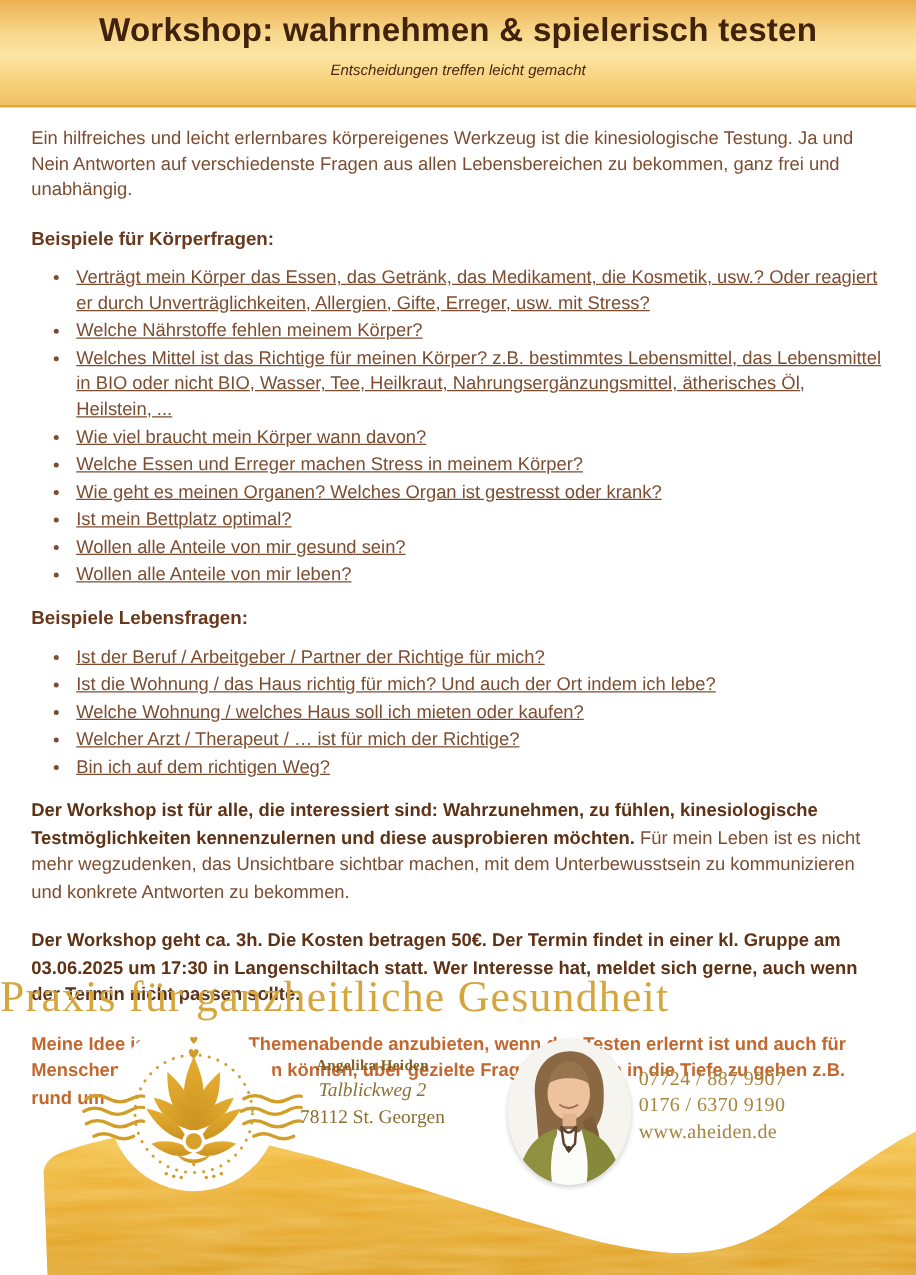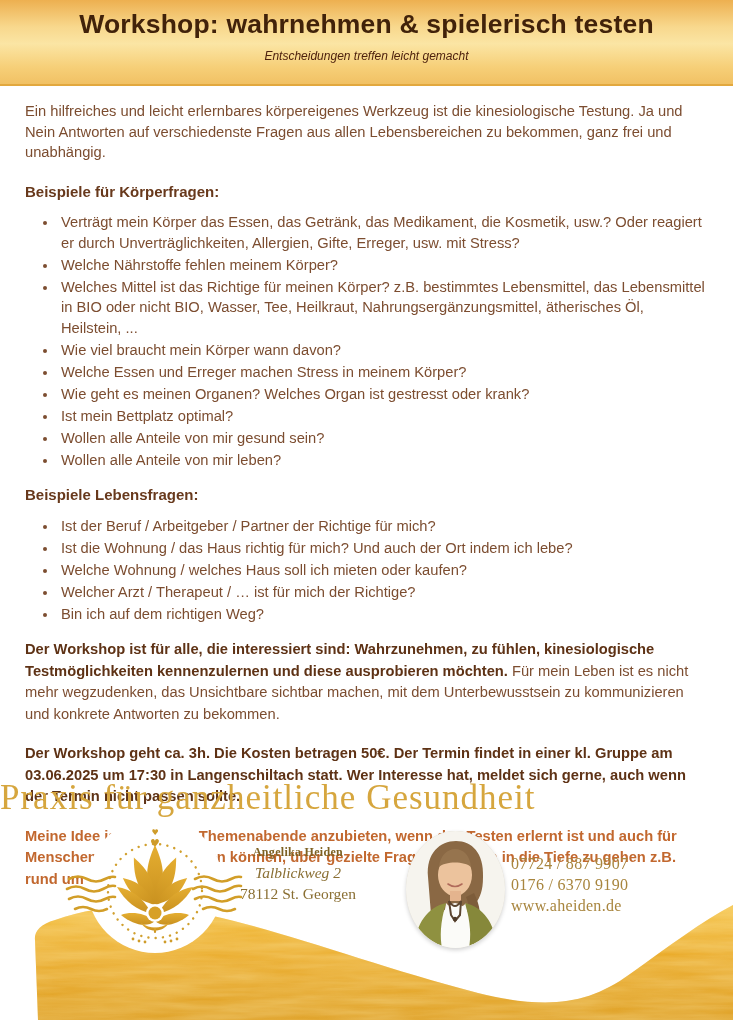--- a/index.html
+++ b/index.html
@@ -48,20 +48,21 @@
     margin:0 0 10px 0;
   }
   ul.q-list{
     margin:0 0 15px 0;
     padding:0 0 0 33px;
     list-style:disc;
   }
   ul.q-list li{
     padding-left:3px;
     margin:0 0 1.5px 0;
+    text-decoration:underline;
   }
   .para{margin:0 0 18px 0;}
   .para .b{font-weight:bold;color:#5e3215;}
   .para.bold-brown{font-weight:bold;color:#5e3215;line-height:21.5px;}
   .para.mixed{line-height:21.5px;}
   .para.orange{font-weight:bold;color:#c2682f;line-height:21.5px;}
   
   .practice-title{
     position:absolute;left:0;top:778px;width:733px;
     text-align:left;

